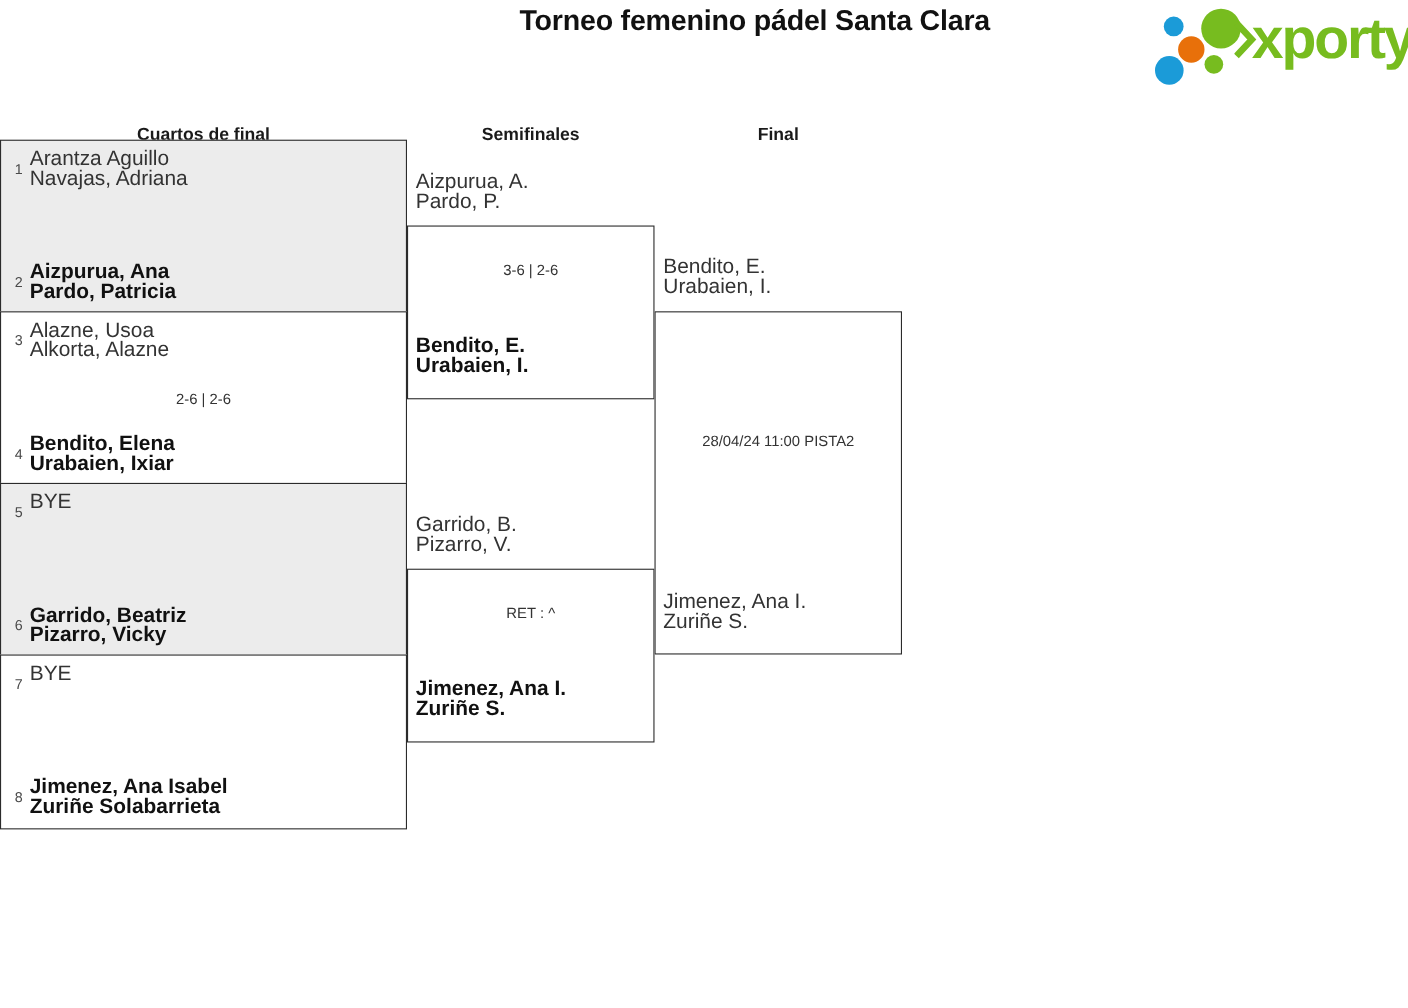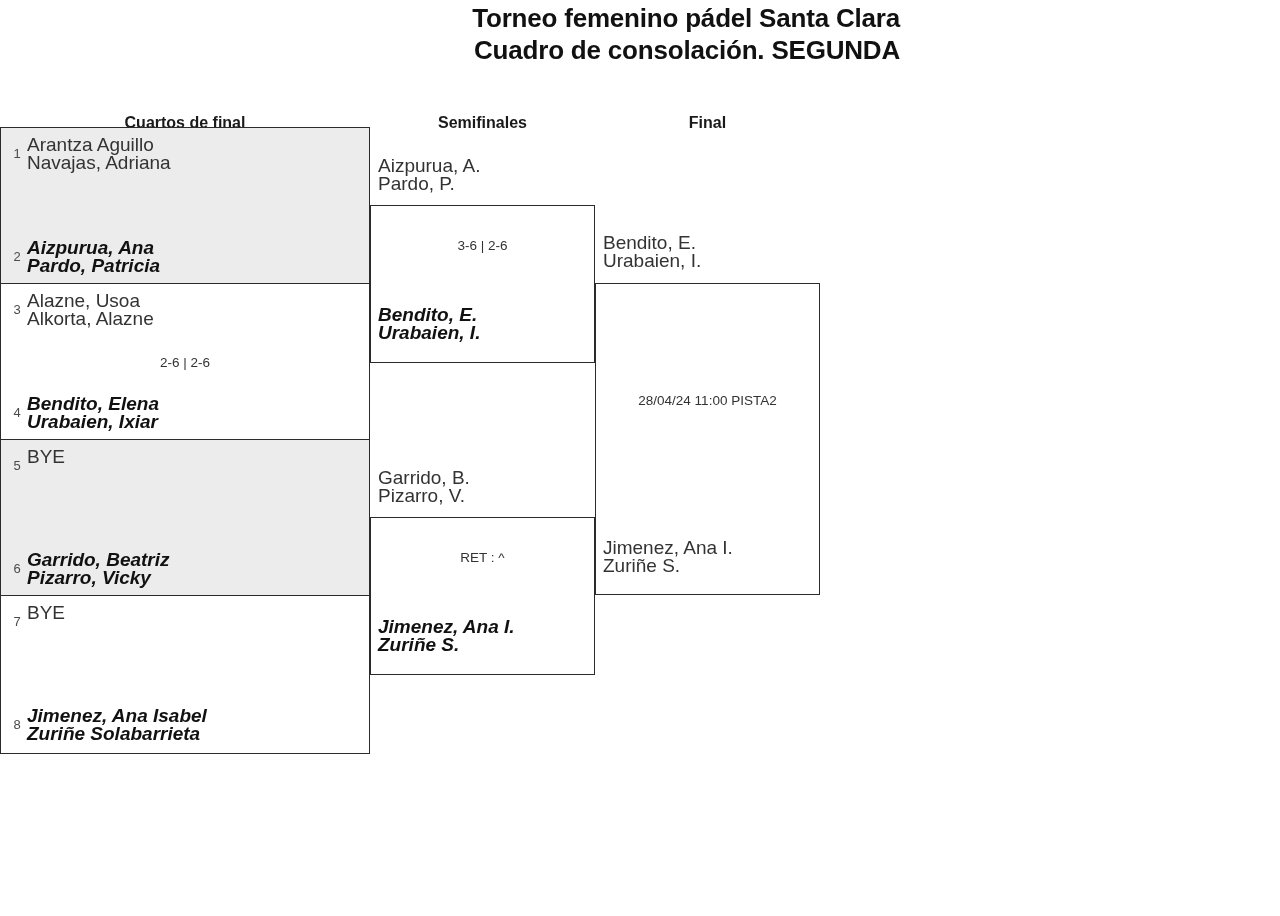--- a/index.html
+++ b/index.html
@@ -56,21 +56,21 @@
 
   .team{position:absolute;left:0;box-sizing:border-box;
         padding-left:6px;display:flex;align-items:flex-start;}
   .seed{
     width:20px;flex:0 0 20px;text-align:center;
     font-size:13px;color:#4a4a4a;font-weight:400;
     line-height:18px;padding-top:9px;
   }
   .names{font-size:19px;line-height:18px;color:#1a1a1a;}
   .names .nm{display:block;white-space:nowrap;}
-  .winner .names{font-weight:700;color:#111;font-style:italic;}
+  .winner .names{font-weight:700;color:#111;}
   .loser  .names{font-weight:400;color:#333;}
 
   .score{
     position:absolute;left:0;width:100%;text-align:center;
     font-size:13.5px;color:#333;line-height:18px;
   }
 
   
   .qf{left:0;width:370px;height:159px;}
   .qf .team{width:370px;}
@@ -93,23 +93,35 @@
   .fin .team.bot{top:255px;}
   .fin .score{top:108px;}
 </style>
 </head>
 <body>
 
 <div id="header">
 
   <div id="title">
     <span class="line">Torneo femenino pádel Santa Clara</span>
-    <span class="line">Cuadro de consolación. SEGUNDA</span>
-  </div>
-
+  </div>
+
+  <div id="logo">
+    <div id="logo-mark">
+      <span class="dot-blue-top"></span>
+      <span class="dot-orange"></span>
+      <span class="dot-green-big"></span>
+      <span class="dot-blue-bot"></span>
+      <span class="dot-green-small"></span>
+    </div>
+    <svg id="logo-arrow" viewBox="0 0 22 36">
+      <path d="M2 3 L16 18 L2 33" fill="none" stroke="#77bc1f" stroke-width="6" stroke-linecap="butt"></path>
+    </svg>
+    <div id="logo-text">xporty</div>
+  </div>
 </div>
 
 <div class="round-head" id="rh-qf">Cuartos de final</div>
 <div class="round-head" id="rh-sf">Semifinales</div>
 <div class="round-head" id="rh-f">Final</div>
 
 <div id="bracket">
 
   <div class="match qf shaded" style="top:127px;">
     <div class="team top loser">

